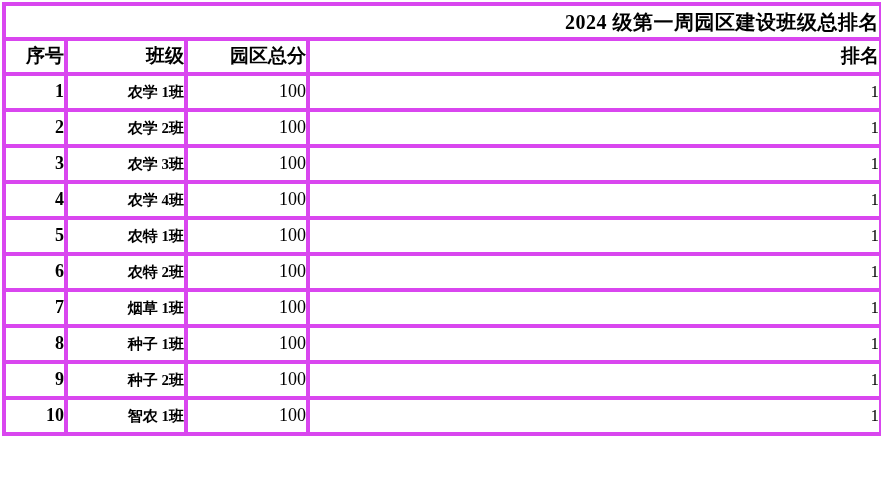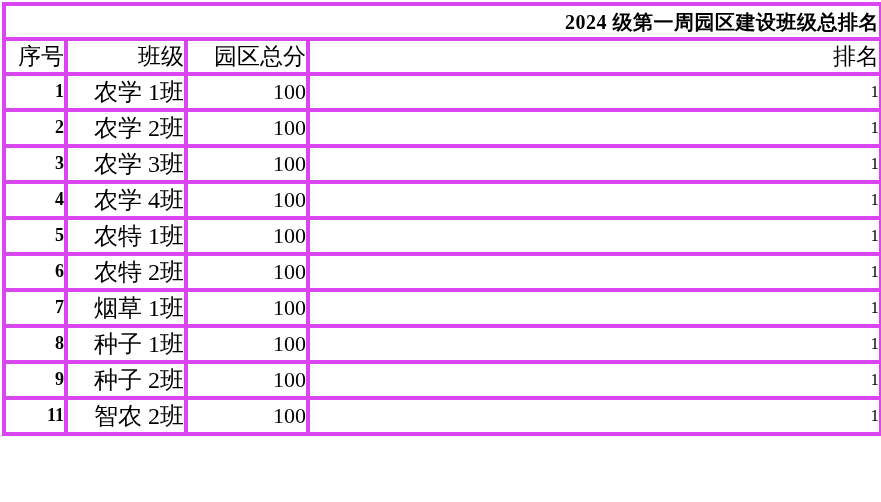--- a/index.html
+++ b/index.html
@@ -33,35 +33,35 @@
     line-height: 1.1;
   }
   .title-cell {
     height: 31px;
     font-size: 20px;
     font-weight: bold;
     letter-spacing: 0.5px;
   }
   .head-cell {
     height: 31px;
-    font-size: 23px;
-    font-weight: normal;
+    font-size: 19px;
+    font-weight: bold;
   }
   .body-row td {
     height: 32px;
     font-size: 18px;
   }
   .col-no   { width: 62px; }
   .col-cls  { width: 120px; }
   .col-score{ width: 122px; }
   .col-rank { width: 573px; }
 
   td.no-cell { font-weight: bold; font-size: 18px; }
-  td.cls-cell { font-size: 24px; }
-  td.score-cell { font-size: 22px; }
+  td.cls-cell { font-size: 15px; font-weight: bold; }
+  td.score-cell { font-size: 18px; }
   td.rank-cell { font-size: 17px; }
 </style>
 </head>
 <body>
 
 <div class="sheet">
   <table class="rank-table">
     <colgroup>
       <col class="col-no">
       <col class="col-cls">
@@ -127,20 +127,20 @@
         <td class="score-cell">100</td>
         <td class="rank-cell">1</td>
       </tr>
       <tr class="body-row">
         <td class="no-cell">9</td>
         <td class="cls-cell">种子 2班</td>
         <td class="score-cell">100</td>
         <td class="rank-cell">1</td>
       </tr>
       <tr class="body-row">
-        <td class="no-cell">11</td>
-        <td class="cls-cell">智农 2班</td>
+        <td class="no-cell">10</td>
+        <td class="cls-cell">智农 1班</td>
         <td class="score-cell">100</td>
         <td class="rank-cell">1</td>
       </tr>
     </tbody>
   </table>
 </div>
 
 </body></html>

